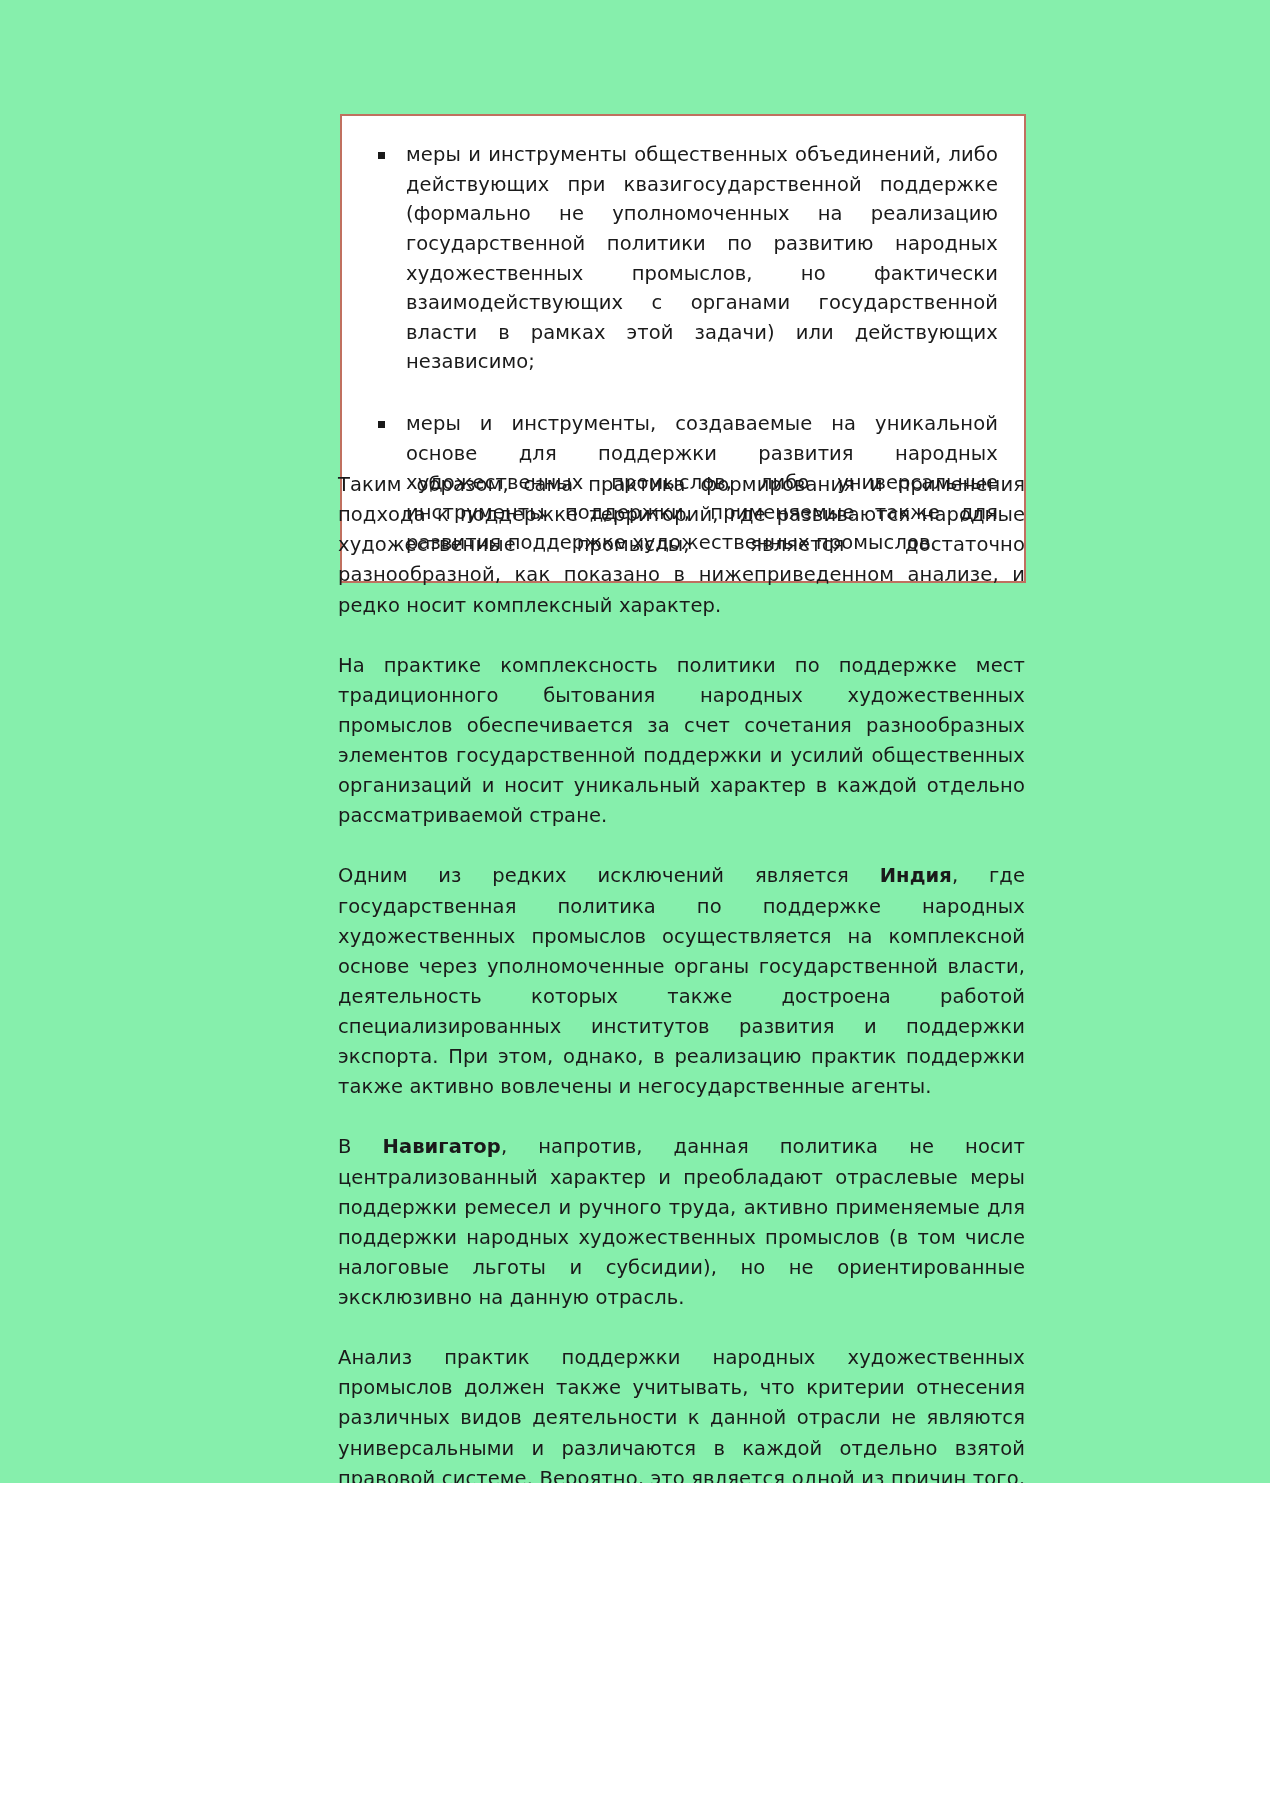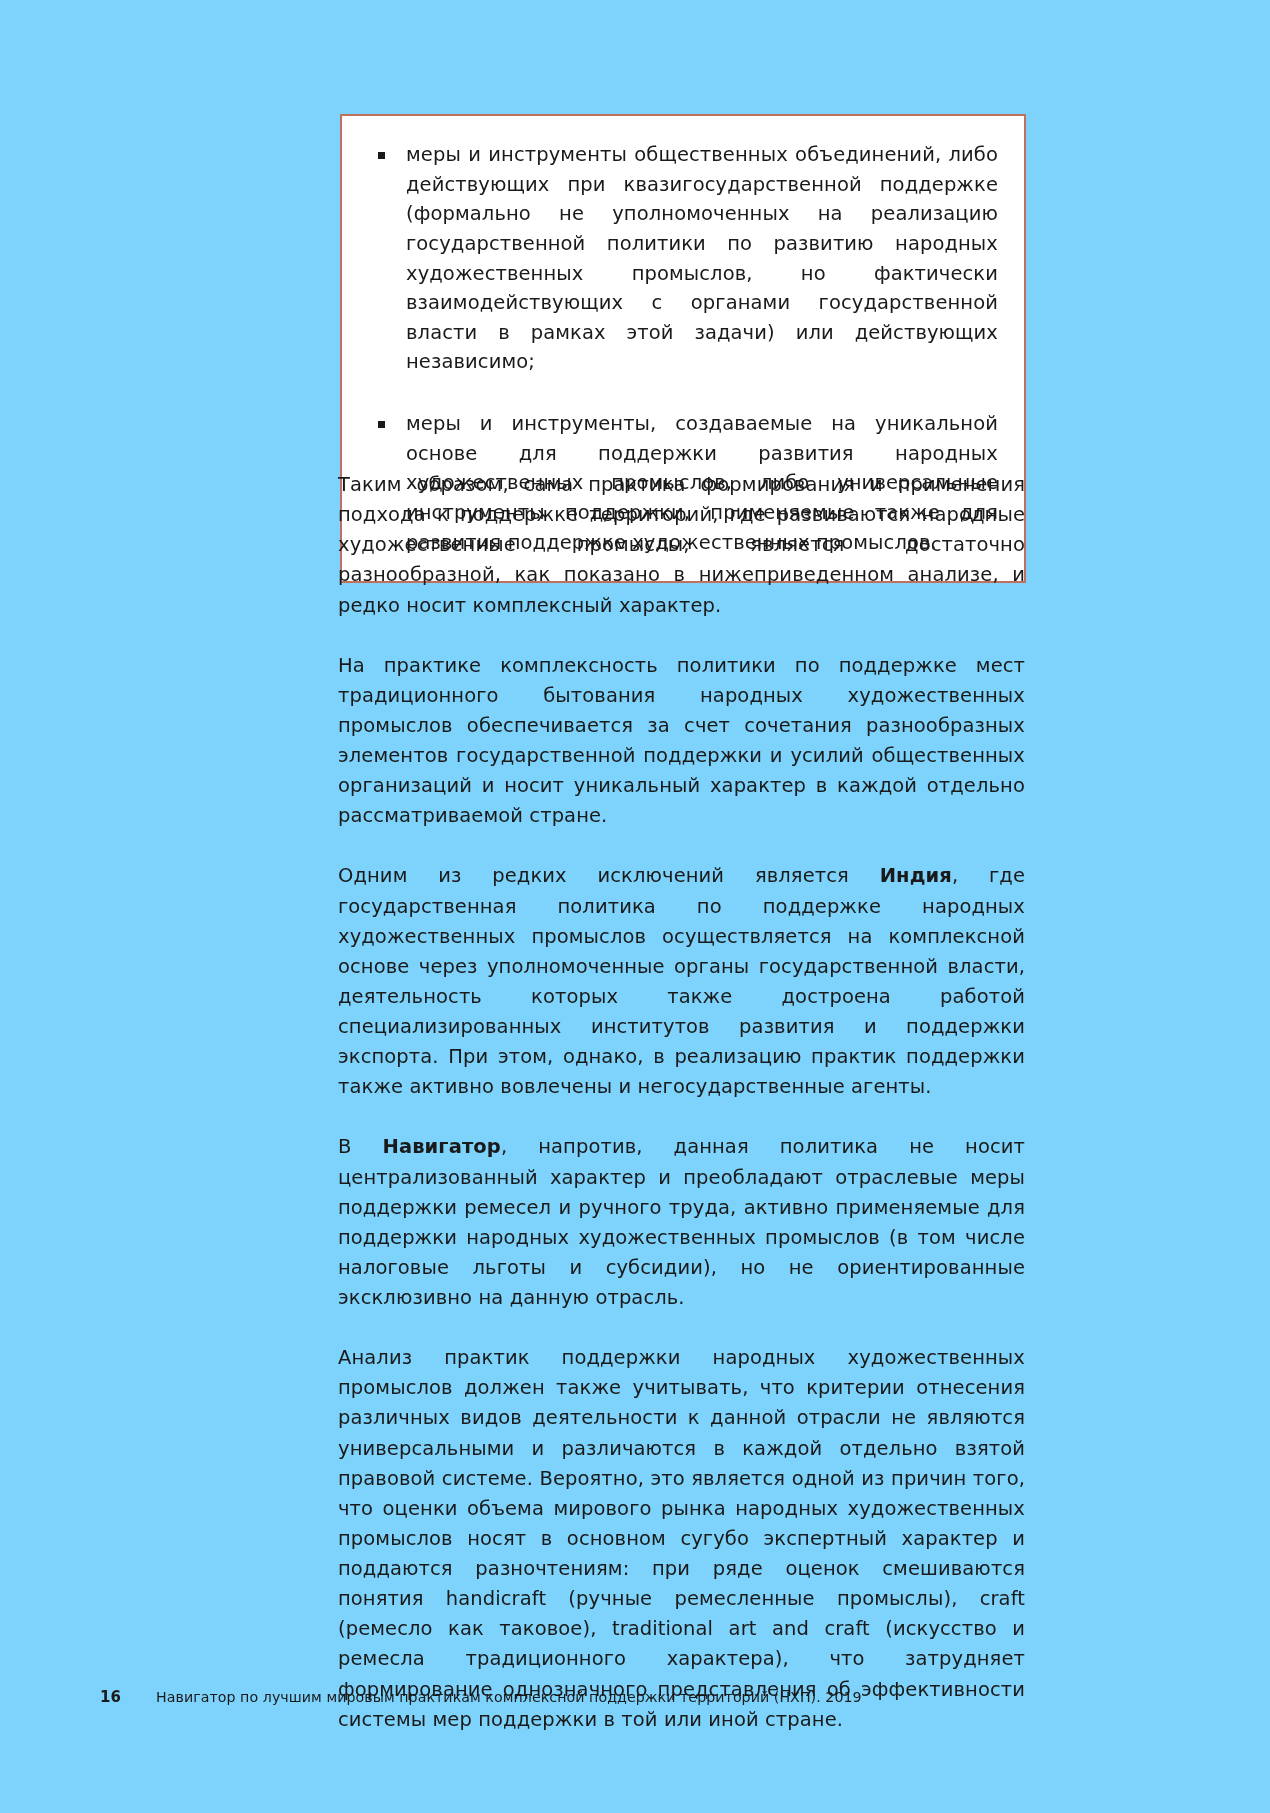--- a/index.html
+++ b/index.html
@@ -8,22 +8,22 @@
     background: #ffffff;
   }
   body {
     font-family: "DejaVu Sans", "Liberation Sans", sans-serif;
     color: #1a1a1a;
     -webkit-font-smoothing: antialiased;
   }
   .page {
     position: relative;
     width: 1270px;
-    height: 1813px;
-    background: #7dd3fc;
+    height: 1483px;
+    background: #86efac;
     box-sizing: border-box;
     overflow: hidden;
   }
 
   
   .callout {
     position: absolute;
     left: 340px;
     top: 114px;
     width: 686px;

